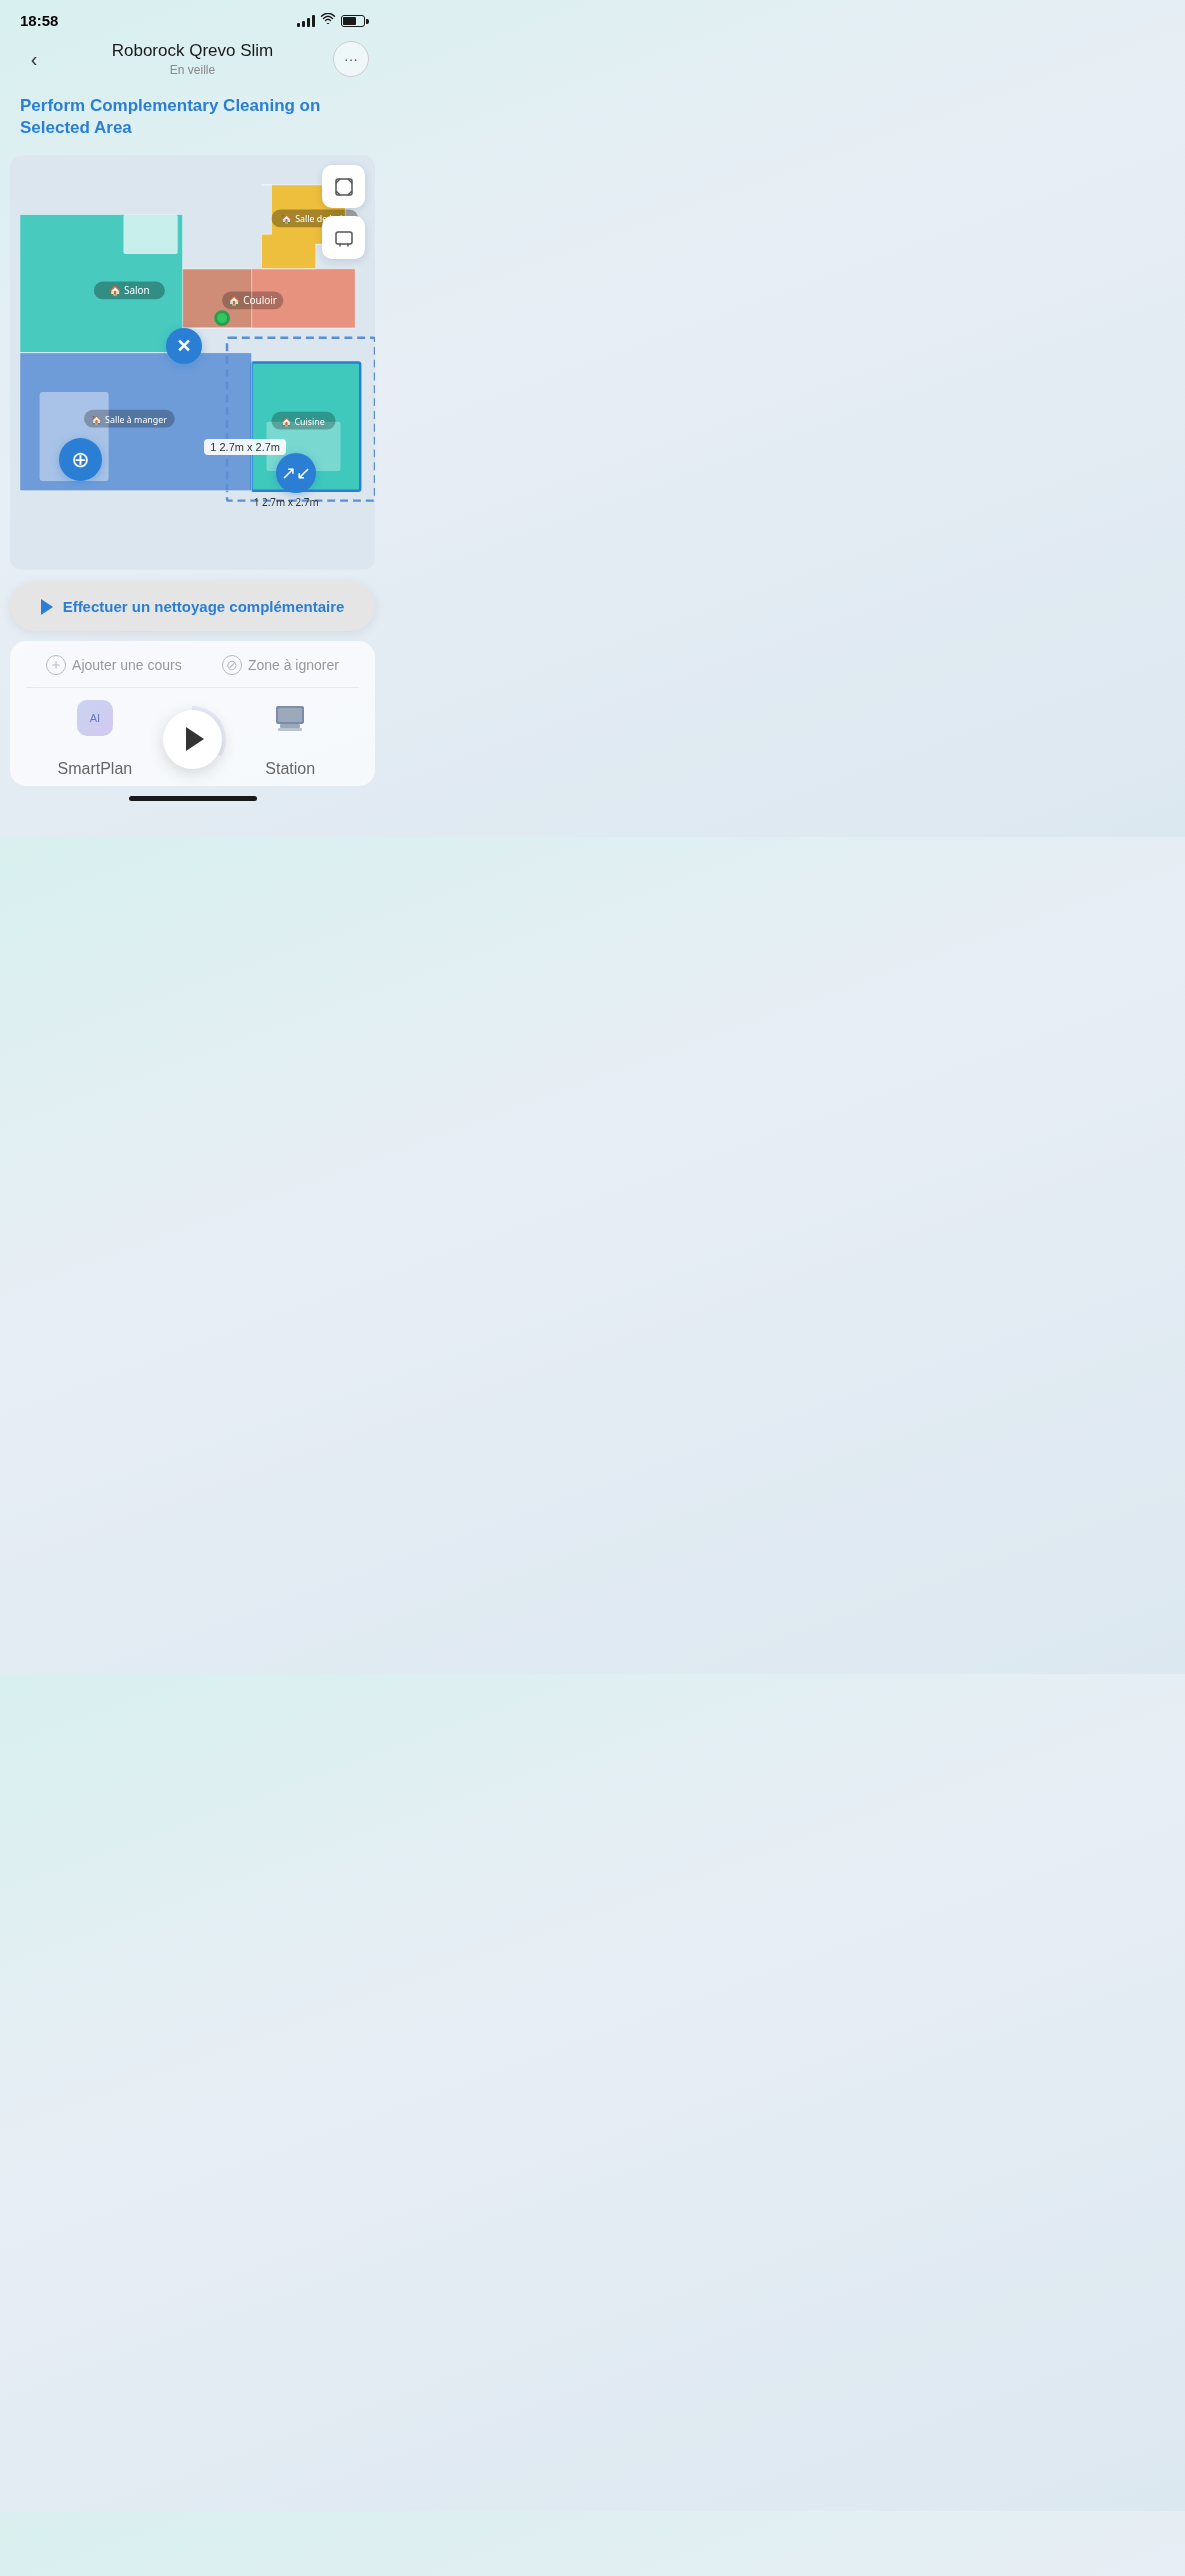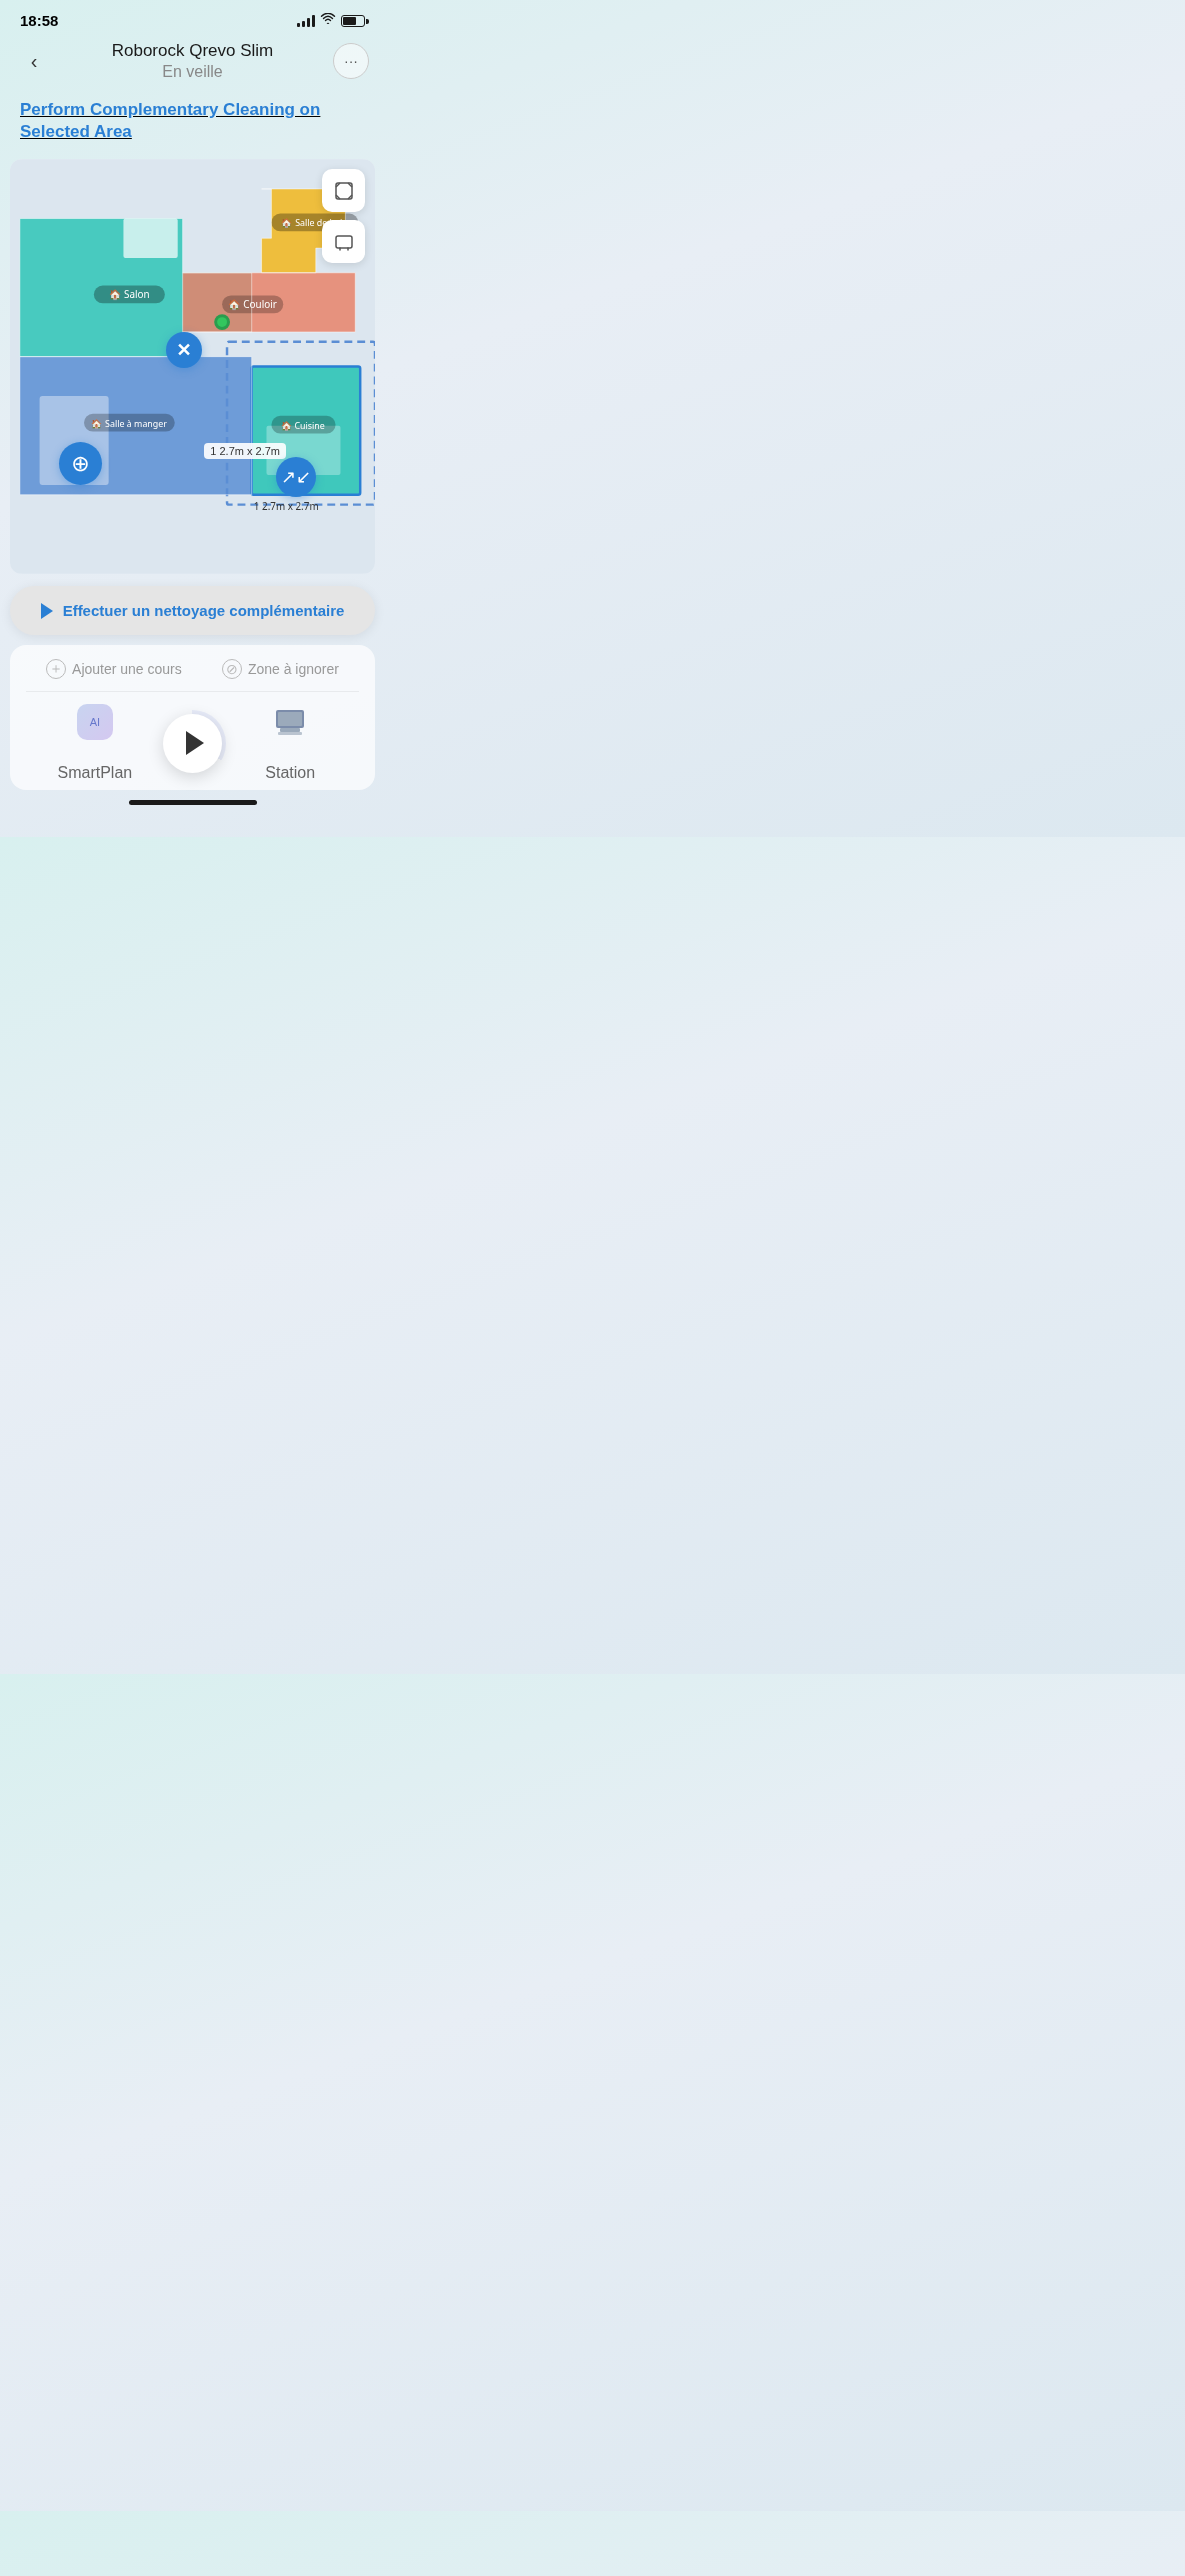--- a/index.html
+++ b/index.html
@@ -49,31 +49,31 @@
       justify-content: space-between;
       padding: 6px 16px 10px;
     }
     .back-btn {
       width: 36px; height: 36px;
       display: flex; align-items: center; justify-content: center;
       font-size: 20px; color: #333; cursor: pointer;
     }
     .header-center { text-align: center; flex: 1; }
     .header-title { font-size: 17px; font-weight: 400; color: #1a1a1a; }
-    .header-subtitle { font-size: 16px; color: #888; margin-top: 2px; }
+    .header-subtitle { font-size: 12px; color: #888; margin-top: 2px; }
     .more-btn {
       width: 36px; height: 36px;
       border: 1.5px solid #ccc; border-radius: 50%;
       display: flex; align-items: center; justify-content: center;
       cursor: pointer; background: rgba(255,255,255,0.5);
       font-size: 14px; color: #555;
     }
 
     
-    .title-section { padding: 8px 20px 10px; text-decoration: underline; }
+    .title-section { padding: 8px 20px 10px; }
     .main-title {
       font-size: 17px; font-weight: 700;
       color: #2a7fd4;
       line-height: 1.3;
       margin-bottom: 6px;
     }
     .subtitle {
       font-size: 13px; color: #888;
       line-height: 1.4;
     }

